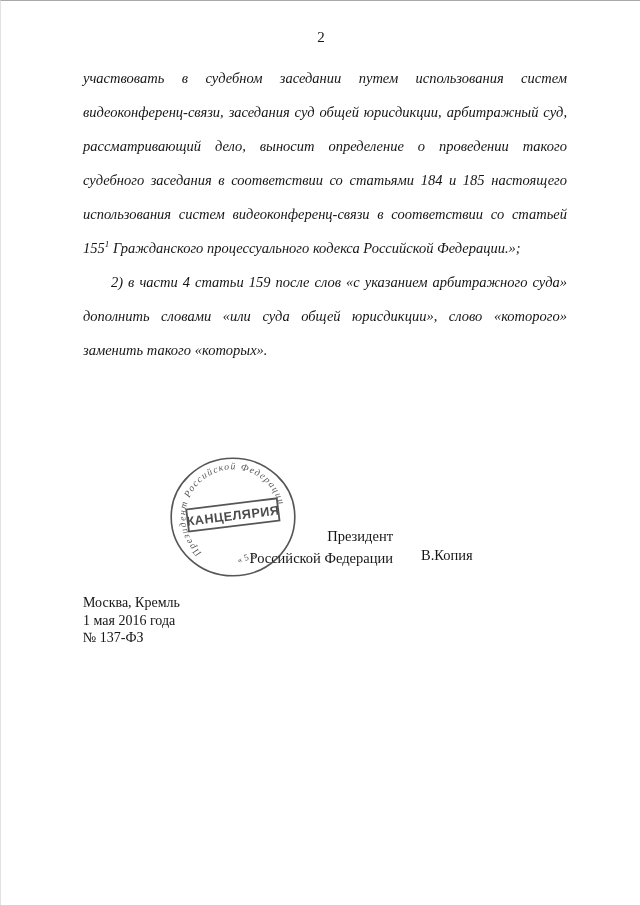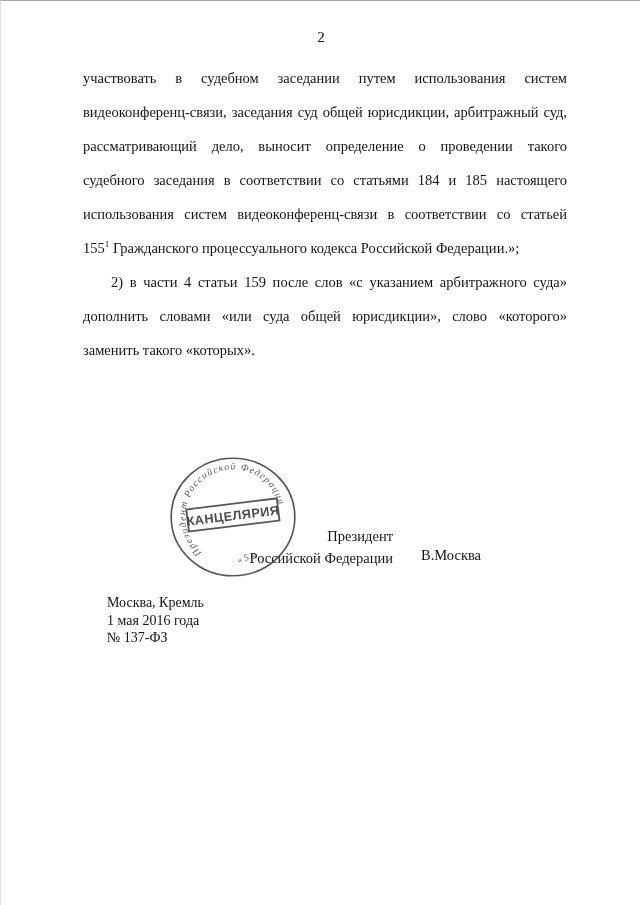--- a/index.html
+++ b/index.html
@@ -33,20 +33,21 @@
     left: 82px;
     width: 484px;
     font-size: 14.5px;
   }
   .line {
     height: 34px;
     line-height: 34px;
     text-align: justify;
     text-align-last: justify;
     white-space: nowrap;
+    font-style: italic;
   }
   .line.last {
     text-align-last: left;
   }
   .line.indent {
     text-indent: 28px;
   }
   .line sup {
     font-size: 9px;
     line-height: 0;
@@ -65,21 +66,20 @@
     top: 546px;
     left: 420px;
     font-size: 14.5px;
   }
   .footer-block {
     position: absolute;
     top: 593px;
     left: 82px;
     font-size: 14px;
     line-height: 17.5px;
-    margin-left: 24px;
   }
   .stamp {
     position: absolute;
     top: 450px;
     left: 156px;
     width: 152px;
     height: 132px;
     opacity: 0.88;
   }
 </style>
@@ -100,21 +100,21 @@
     <div class="line indent">2) в части 4 статьи 159 после слов «с указанием арбитражного суда»</div>
     <div class="line">дополнить словами «или суда общей юрисдикции», слово «которого»</div>
     <div class="line last">заменить такого «которых».</div>
   </div>
 
   <div class="signature">
     <div>Президент</div>
     <div>Российской Федерации</div>
   </div>
 
-  <div class="signature-name">В.Москва</div>
+  <div class="signature-name">В.Копия</div>
 
   <svg class="stamp" viewBox="0 0 150 130" xmlns="http://www.w3.org/2000/svg">
     <g stroke="#3f3f3f" fill="#3f3f3f">
       <ellipse cx="75" cy="65" rx="61" ry="58" fill="none" stroke-width="1.6"></ellipse>
       <g transform="rotate(-18 75 65)" stroke="none">
         <defs>
           <path id="ringPath" d="M 42 98.5 A 47 47 0 1 1 108 98.5" fill="none"></path>
         </defs>
         <text font-family="Liberation Serif, serif" font-style="italic" font-size="9.5" letter-spacing="1.2" fill="#3f3f3f">
           <textPath href="#ringPath" startOffset="12">Президент Российской Федерации</textPath>

